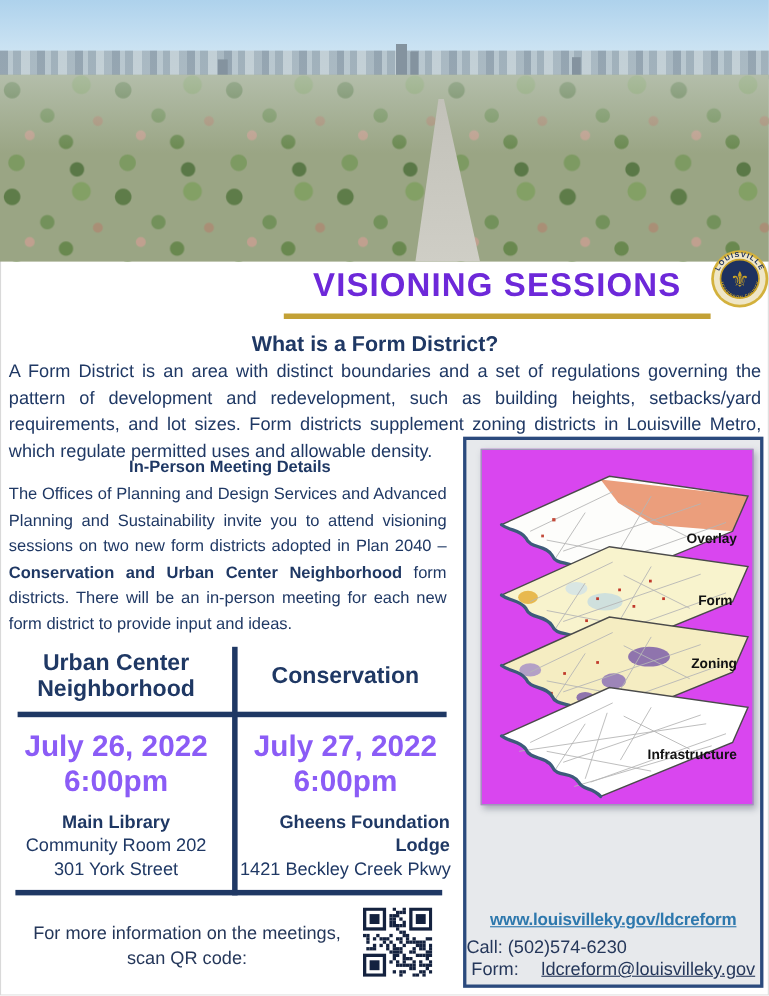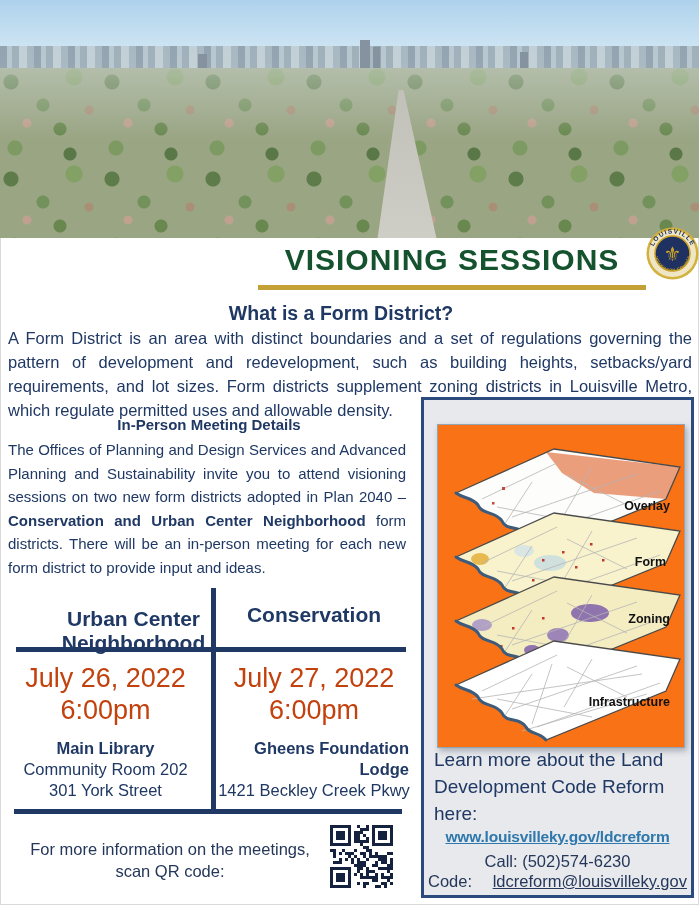--- a/index.html
+++ b/index.html
@@ -37,65 +37,65 @@
     background:linear-gradient(180deg,#c2c1b9,#cfcec6);
     clip-path:polygon(38% 0,45% 0,92% 100%,8% 100%);}
   
   .navy-arrow{position:absolute;left:0;top:0;width:300px;height:288px;background:#1b2f5f;
     clip-path:polygon(0 0,203px 0,295px 140px,207px 287px,0 287px);}
   .title-text{padding:22px 0 0 18px;}
   .t-line{font-size:37px;font-weight:700;line-height:44px;color:#ffffff;letter-spacing:-.5px;}
   .t-line.gold{color:#c8a133;}
   
   .vision-band{position:absolute;left:230px;top:243px;width:444px;text-align:center;
-    font-size:30px;font-weight:800;letter-spacing:1px;color:#14532d;}
+    font-size:30px;font-weight:800;letter-spacing:1px;color:#6d28d9;}
   .gold-rule{position:absolute;left:258px;top:285px;width:388px;height:5px;background:#c3a136;}
   .logo{position:absolute;left:646px;top:227px;width:53px;height:53px;}
   
   .what-heading{position:absolute;left:0;top:302px;width:682px;text-align:center;
     font-size:19.5px;font-weight:700;}
   .what-body{position:absolute;left:8px;top:326px;width:684px;
     font-size:16.5px;line-height:24px;text-align:justify;}
   .meet-heading{position:absolute;left:0;top:416px;width:418px;text-align:center;
     font-size:15px;font-weight:700;}
   .meet-body{position:absolute;left:8px;top:438px;width:398px;
     font-size:15px;line-height:23.5px;text-align:justify;}
   
   .vline{position:absolute;left:211px;top:588px;width:5px;height:226px;background:#1f3864;}
   .hline1{position:absolute;left:16px;top:647px;width:390px;height:5px;background:#1f3864;}
   .hline2{position:absolute;left:14px;top:809px;width:388px;height:5px;background:#1f3864;}
   .col{position:absolute;text-align:center;}
   .col1{left:0;width:211px;}
   .col2{left:216px;width:196px;}
   .col-name{position:absolute;width:100%;font-size:21px;font-weight:700;line-height:24px;}
-  .col1 .col-name{top:16px;padding-left:28px;}
+  .col1 .col-name{top:0;}
   .name-wrap{display:inline-block;max-width:185px;}
-  .col-date{position:absolute;top:71px;width:100%;font-size:27px;font-weight:400;
-    line-height:32px;color:#c2410c;}
+  .col-date{position:absolute;top:71px;width:100%;font-size:27px;font-weight:700;
+    line-height:32px;color:#8b5cf6;}
   .col-venue{position:absolute;top:147px;width:100%;font-size:16.5px;line-height:21px;}
   .venue-name{font-weight:700;display:inline-block;max-width:190px;text-align:right;}
   .sched-wrap{position:absolute;left:0;top:591px;width:420px;height:220px;}
   
   .qr-text{position:absolute;left:5px;top:838px;width:330px;text-align:center;
     font-size:16.5px;line-height:22px;color:#25375a;}
   .qr{position:absolute;left:330px;top:825px;width:63px;height:63px;}
   
   .panel{position:absolute;left:421px;top:397px;width:273px;height:501px;
     background:#e7e9ec;border:3px solid #2b4a7d;box-sizing:border-box;}
-  .map-box{position:absolute;left:13px;top:24px;width:246px;height:322px;background:#f97316;
+  .map-box{position:absolute;left:13px;top:8px;width:246px;height:322px;background:#d946ef;
     border:1px solid #96a3b2;box-shadow:2px 3px 6px rgba(50,60,80,.35);}
   .maplbl{font-family:"Liberation Sans",sans-serif;font-size:12.5px;font-weight:700;fill:#111;}
   .outline{fill:none;stroke:#4a4a4a;stroke-width:1.3;}
   .roads{stroke:#b5b5b5;stroke-width:.8;fill:none;}
   .river{stroke:#3d5b7a;stroke-width:3;fill:none;stroke-linecap:round;}
   .learn-text{position:absolute;left:10px;top:346px;width:252px;font-size:19px;
     line-height:27px;color:#1f3864;}
   .learn-link{position:absolute;left:0;top:428px;width:100%;text-align:center;
     font-size:15.5px;font-weight:700;color:#2e78ad;text-decoration:underline;letter-spacing:-.2px;}
-  .learn-call{position:absolute;left:0;top:452px;width:100%;text-align:center;
+  .learn-call{position:absolute;left:0;top:452px;width:100%;
     font-size:16.5px;color:#25375a;}
   .learn-email{position:absolute;left:0;top:472px;width:100%;text-align:center;
     font-size:16.5px;color:#25375a;}
   .learn-email a{color:#25375a;text-decoration:underline;padding-left:16px;}
   a{cursor:pointer;}
 </style>
 </head>
 <body>
 
 <div class="flyer">
@@ -384,19 +384,18 @@
           <use href="#rvr" xlink:href="#rvr" class="river"></use>
         </g>
 
         <text class="maplbl" text-anchor="end" x="232" y="85">Overlay</text>
         <text class="maplbl" text-anchor="end" x="228" y="141">Form</text>
         <text class="maplbl" text-anchor="end" x="232" y="198">Zoning</text>
         <text class="maplbl" text-anchor="end" x="232" y="281">Infrastructure</text>
       </svg>
     </div>
 
-    <div class="learn-text">Learn more about the Land Development Code Reform here:</div>
     <a class="learn-link">www.louisvilleky.gov/ldcreform</a>
     <div class="learn-call">Call: (502)574-6230</div>
-    <div class="learn-email"><span>Code: </span><a>ldcreform@louisvilleky.gov</a></div>
+    <div class="learn-email"><span>Form: </span><a>ldcreform@louisvilleky.gov</a></div>
   </div>
 
 </div>
 
 </body></html>

